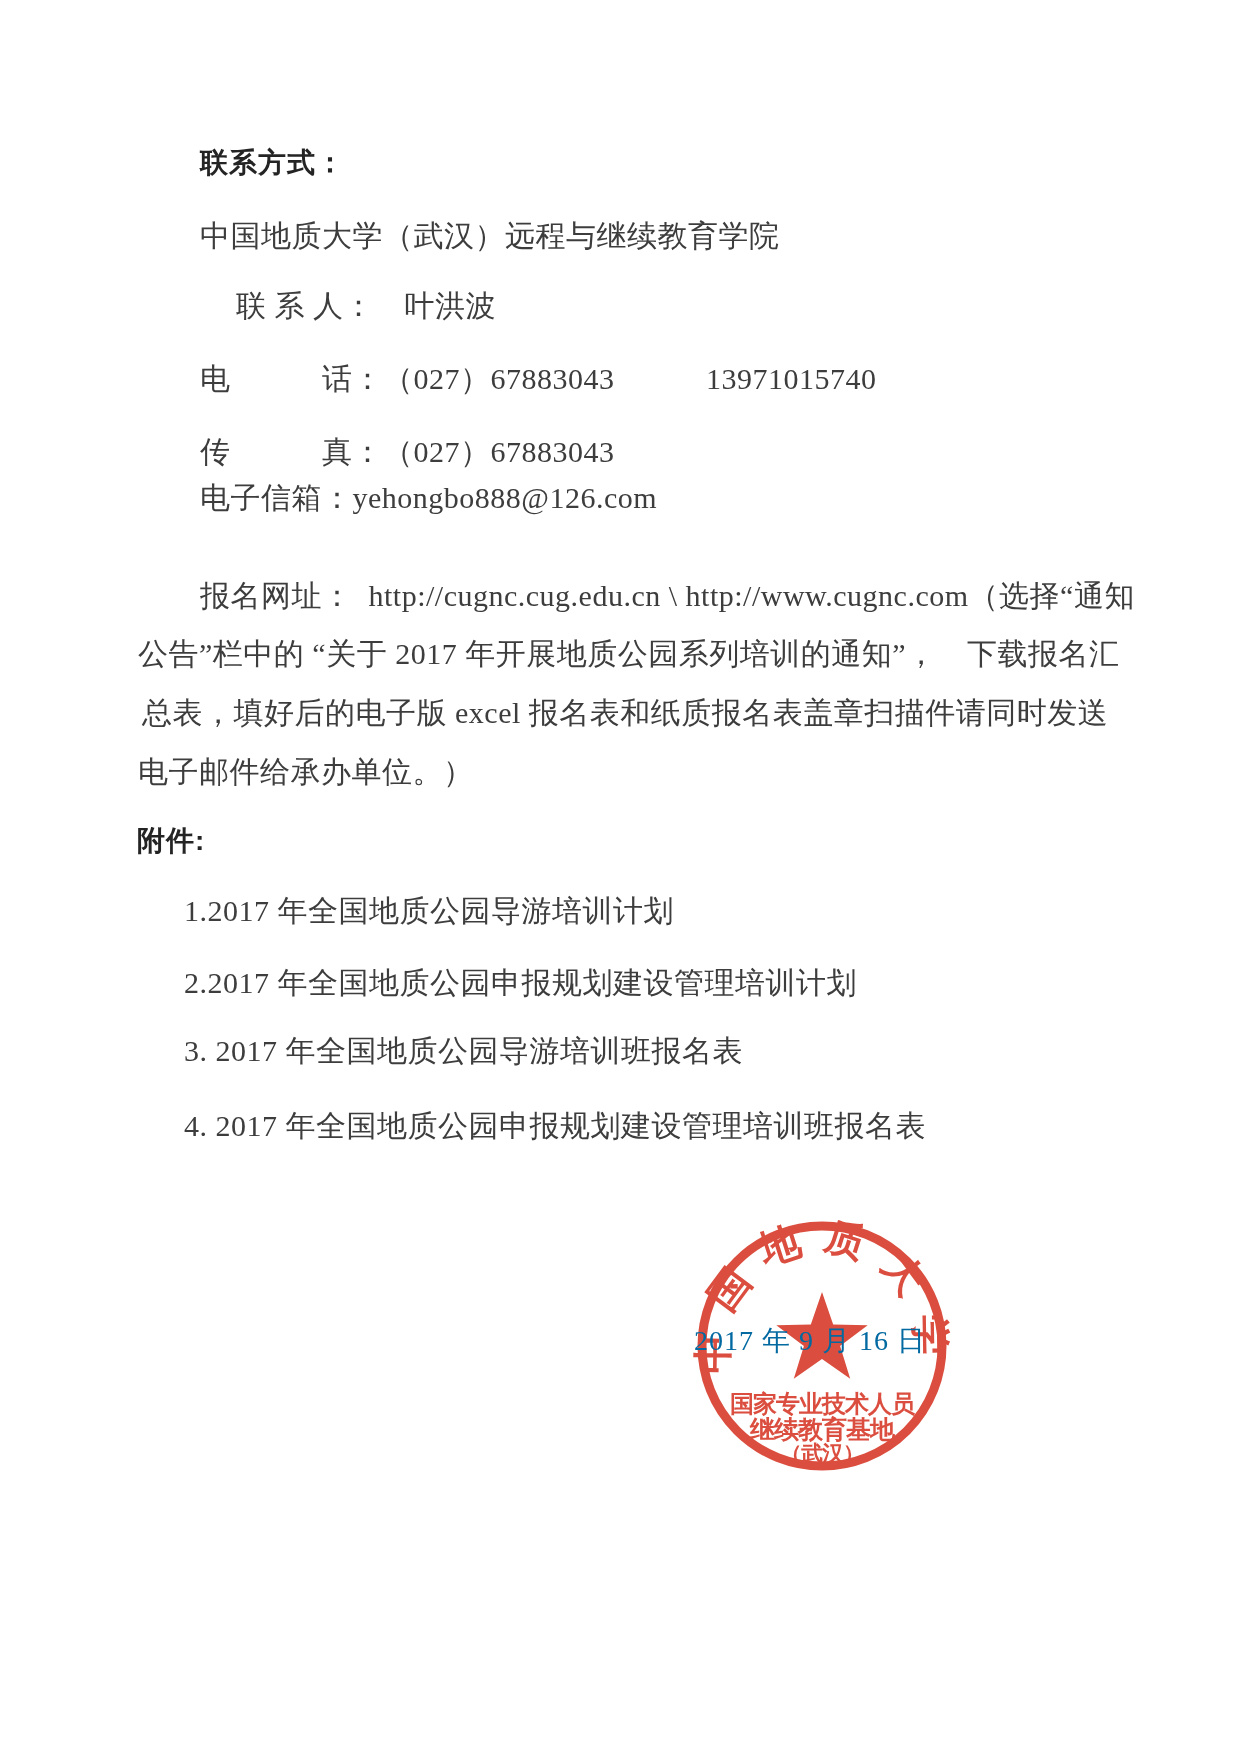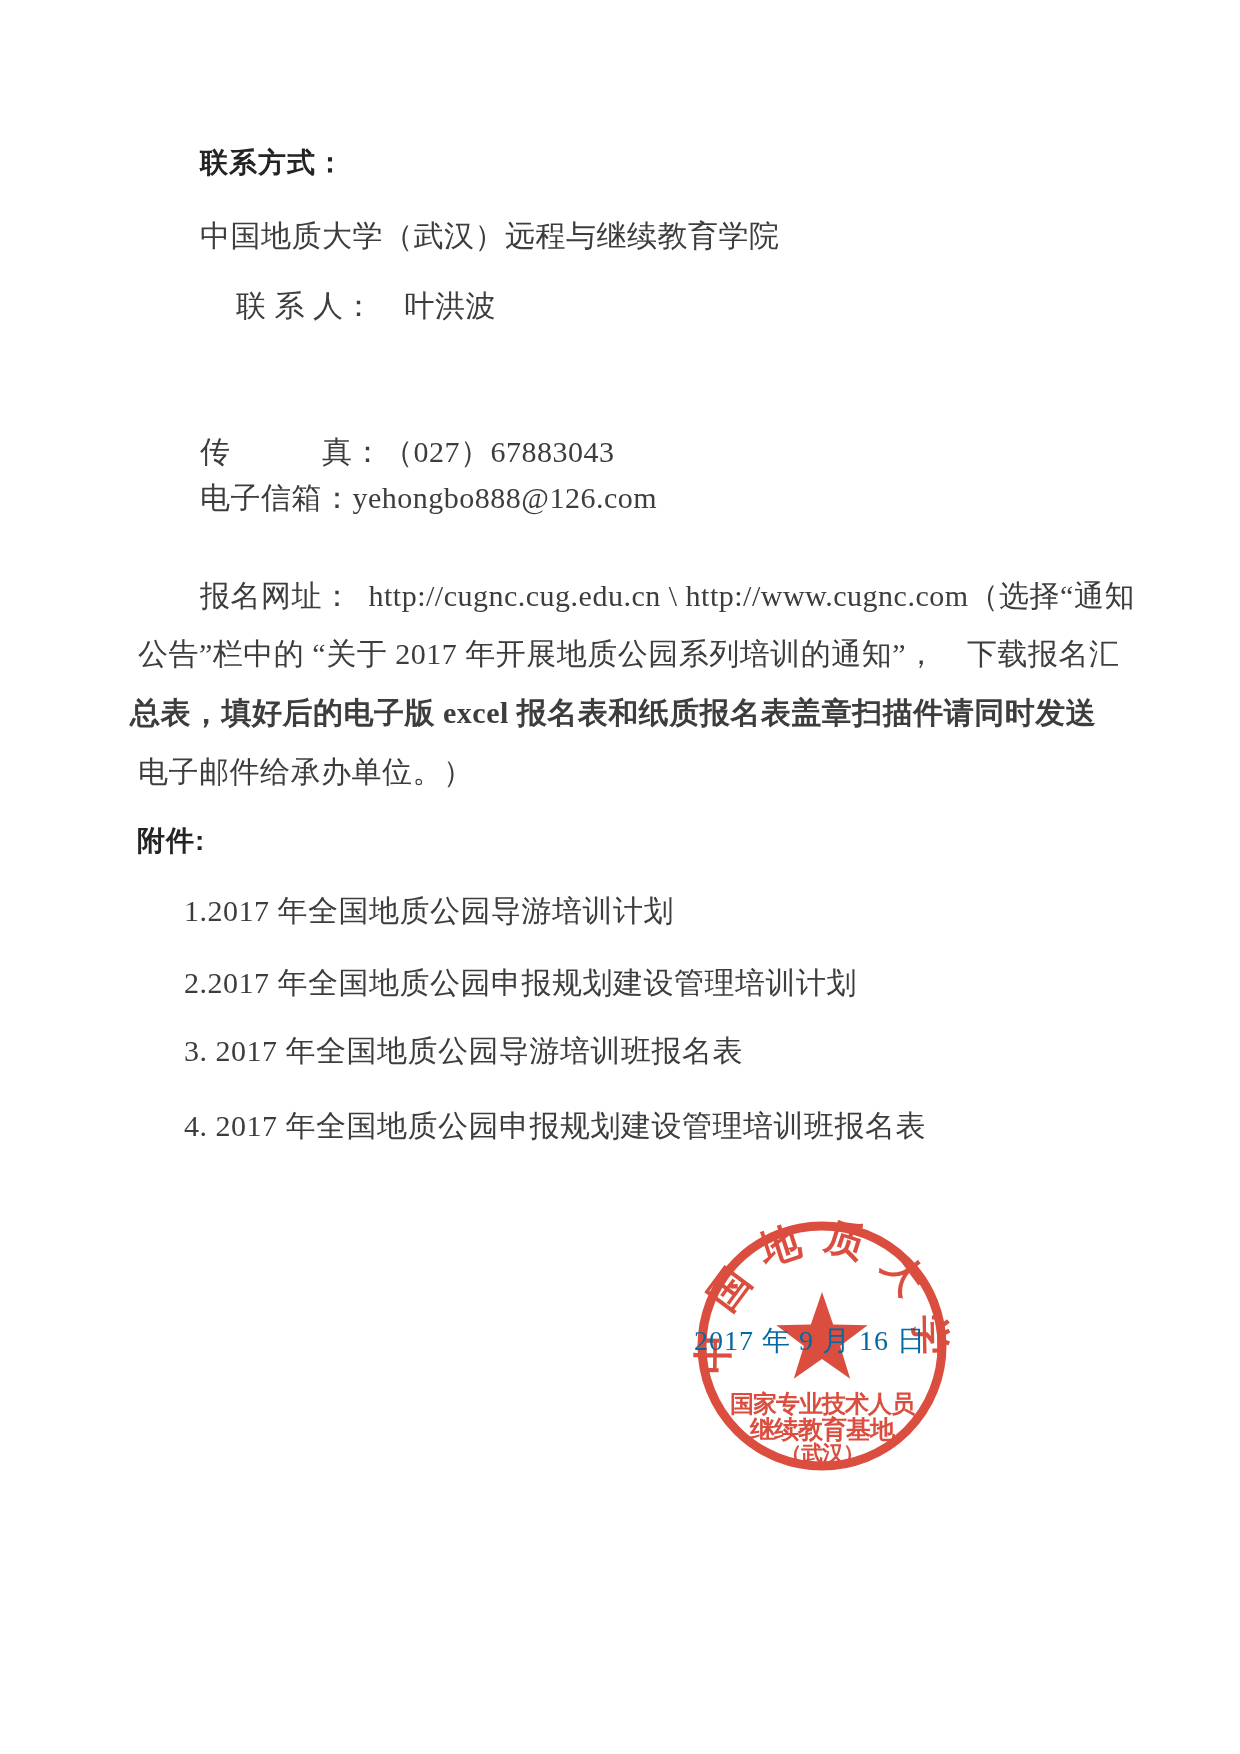--- a/index.html
+++ b/index.html
@@ -59,30 +59,31 @@
 <body>
 
 <div class="page">
 
   <div class="line heading" style="left:200px; top:146px;">联系方式：</div>
 
   <div class="line" style="left:200px; top:218px;">中国地质大学（武汉）远程与继续教育学院</div>
 
   <div class="line" style="left:188px; top:288px;margin-left:48px;">联 系 人：　叶洪波</div>
 
+  <div class="line" style="left:200px; top:361px;">电　　　话：（027）67883043　　　13971015740</div>
 
   <div class="line" style="left:200px; top:434px;">传　　　真：（027）67883043</div>
 
   <div class="line" style="left:200px; top:480px;">电子信箱：yehongbo888@126.com</div>
 
   <div class="line" style="left:200px; top:578px;">报名网址：  http://cugnc.cug.edu.cn \ http://www.cugnc.com（选择“通知</div>
 
   <div class="line" style="left:138px; top:636px;">公告”栏中的 “关于 2017 年开展地质公园系列培训的通知”，　下载报名汇</div>
 
-  <div class="line" style="left:130px; top:695px;font-weight:bold;">总表，填好后的电子版 excel 报名表和纸质报名表盖章扫描件请同时发送</div>
+  <div class="line" style="left:142px; top:695px;">总表，填好后的电子版 excel 报名表和纸质报名表盖章扫描件请同时发送</div>
 
   <div class="line" style="left:138px; top:754px;">电子邮件给承办单位。）</div>
 
   <div class="line heading" style="left:137px; top:824px;">附件:</div>
 
   <div class="line" style="left:184px; top:893px;">1.2017 年全国地质公园导游培训计划</div>
 
   <div class="line" style="left:184px; top:965px;">2.2017 年全国地质公园申报规划建设管理培训计划</div>
 
   <div class="line" style="left:184px; top:1033px;">3. 2017 年全国地质公园导游培训班报名表</div>

